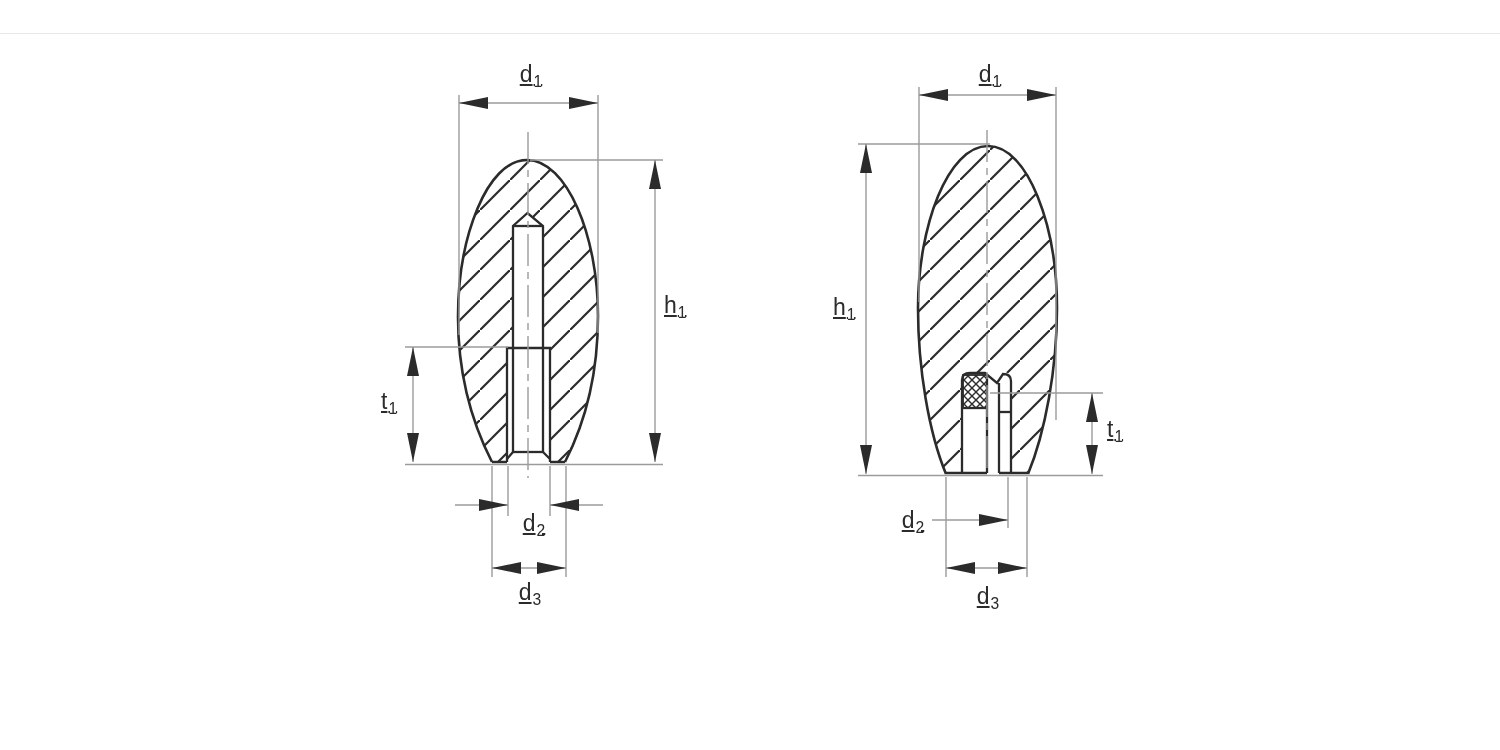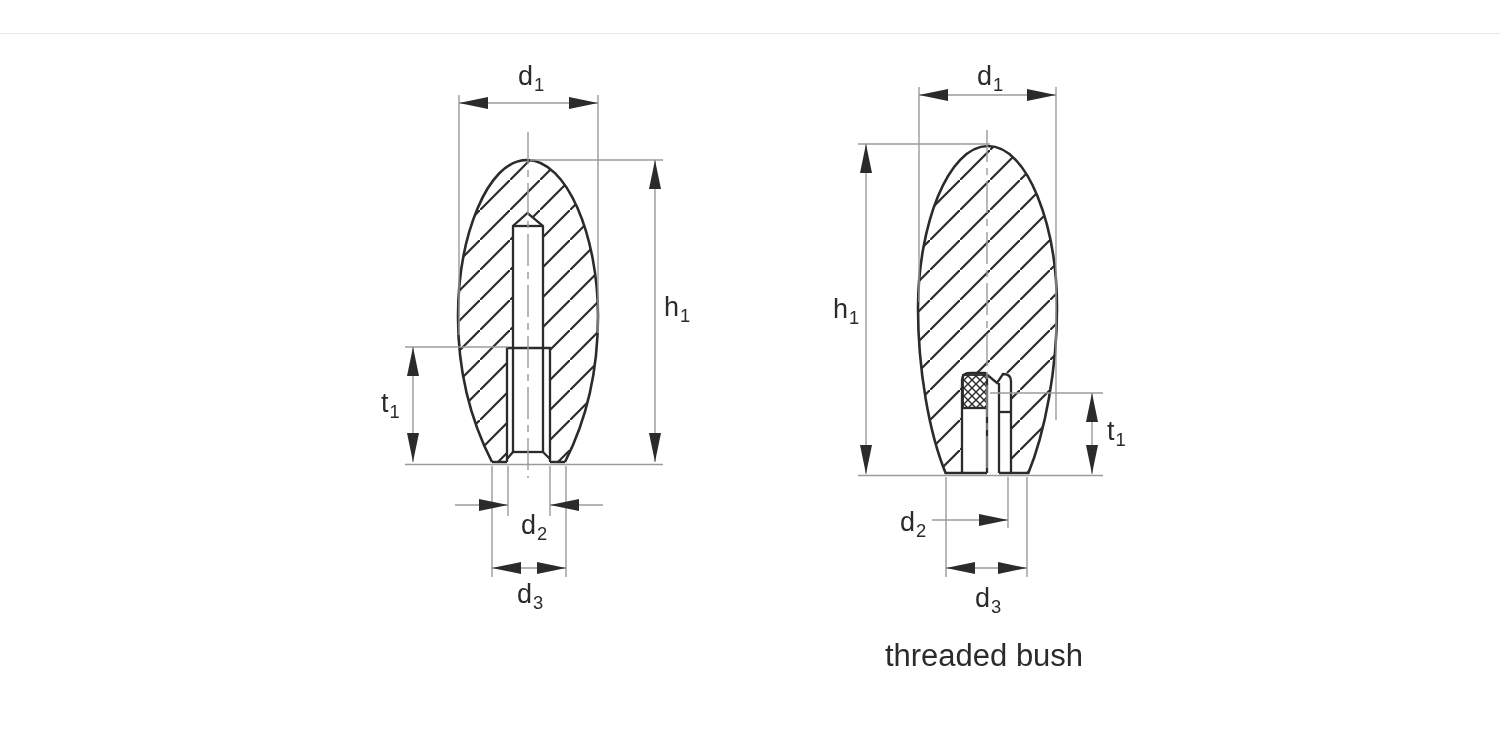--- a/index.html
+++ b/index.html
@@ -7,21 +7,21 @@
     --dim:#9b9b9b;
     --text:#2b2b2b;
     --divider:#e8e8e8;
     --bg:#ffffff;
   }
   html,body{margin:0;padding:0;background:var(--bg);}
   .stage{position:relative;width:1500px;height:750px;background:var(--bg);overflow:hidden;
          font-family:"Liberation Sans","DejaVu Sans",sans-serif;}
   .divider{position:absolute;left:0;top:33px;width:1500px;height:1px;background:var(--divider);}
   svg{position:absolute;left:0;top:0;}
-  .dimlabel{position:absolute;color:var(--text);font-size:27px;line-height:1;white-space:nowrap;}
+  .dimlabel{position:absolute;color:var(--text);font-size:23px;line-height:1;white-space:nowrap;text-decoration:underline;}
   .dimlabel .sub{font-size:0.68em;position:relative;top:0.30em;margin-left:1px;}
   .centered{transform:translateX(-50%);}
   .caption{position:absolute;color:var(--text);font-size:31px;line-height:1;white-space:nowrap;}
 </style>
 </head>
 <body>
 
 <div class="stage">
   <div class="divider"></div>
 
@@ -141,14 +141,13 @@
   <div class="dimlabel" style="left:381px;top:390px"><span>t</span><span class="sub">1</span></div>
   <div class="dimlabel centered" style="left:534px;top:512px"><span>d</span><span class="sub">2</span></div>
   <div class="dimlabel centered" style="left:530px;top:581px"><span>d</span><span class="sub">3</span></div>
 
   <div class="dimlabel centered" style="left:990px;top:63px"><span>d</span><span class="sub">1</span></div>
   <div class="dimlabel" style="left:833px;top:296px"><span>h</span><span class="sub">1</span></div>
   <div class="dimlabel" style="left:1107px;top:418px"><span>t</span><span class="sub">1</span></div>
   <div class="dimlabel centered" style="left:913px;top:509px"><span>d</span><span class="sub">2</span></div>
   <div class="dimlabel centered" style="left:988px;top:585px"><span>d</span><span class="sub">3</span></div>
 
-  <div class="caption centered" style="left:984px;top:640px">threaded bush</div>
 </div>
 
 </body></html>

